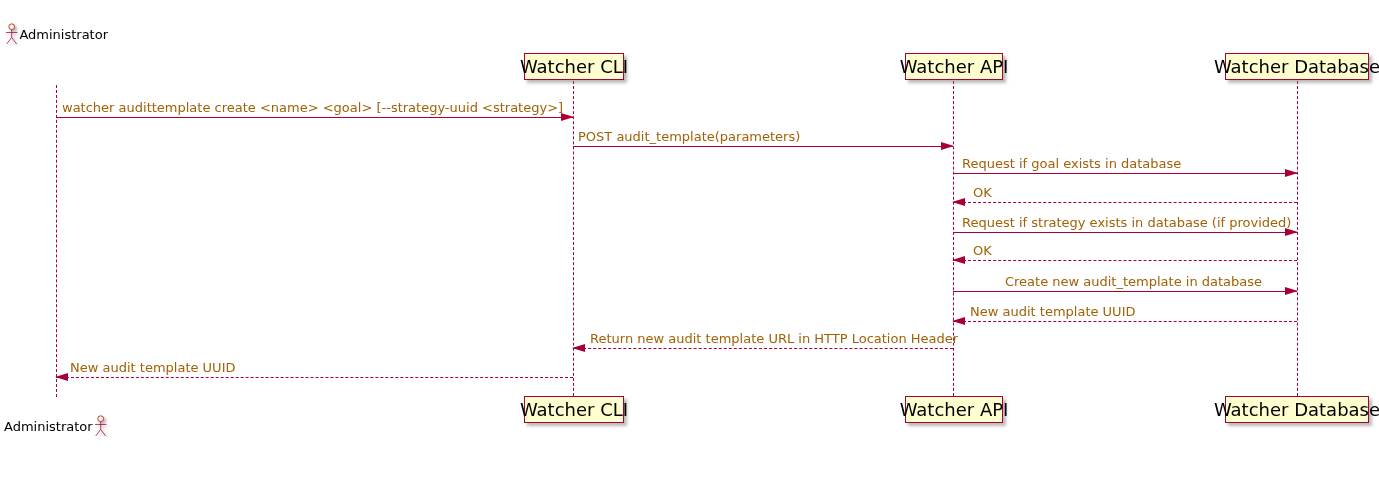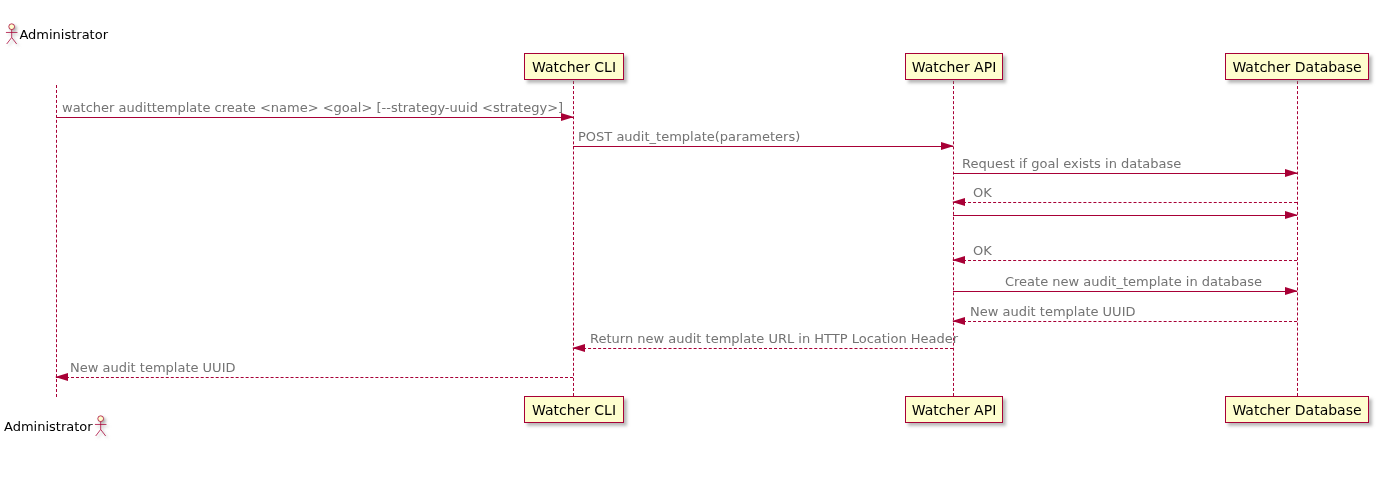--- a/index.html
+++ b/index.html
@@ -8,29 +8,29 @@
     font-family:"DejaVu Sans","Liberation Sans",sans-serif; color:#111;
     overflow:hidden;
   }
   
   .lifeline { position:absolute; width:0; border-left:1px dashed #A80036; }
   
   .pbox {
     position:absolute; height:27px; background:#FEFECE; border:1.6px solid #A80036;
     box-shadow:3px 3px 3px rgba(130,130,130,0.55);
     display:flex; align-items:center; justify-content:center;
-    font-size:14px; color:#000; white-space:nowrap; box-sizing:border-box;
+    font-size:18px; color:#000; white-space:nowrap; box-sizing:border-box;
   }
   
   .actor { position:absolute; width:104px; display:flex; flex-direction:row; align-items:center; }
   .actor svg { filter:drop-shadow(2.5px 2.5px 1.5px rgba(120,120,120,0.6)); }
   .actor-label { font-size:13px; color:#000; white-space:nowrap; line-height:15px; }
   
   .message { position:absolute; }
-  .msg-label { height:16px; line-height:16px; font-size:13px; color:#737373; white-space:nowrap; margin-bottom:1px; }
+  .msg-label { height:16px; line-height:16px; font-size:13px; color:#a16207; white-space:nowrap; margin-bottom:1px; }
   .msg-line { position:relative; height:0; border-top:1px solid #A80036; }
   .message.dashed .msg-line { border-top-style:dashed; }
   .arr { position:absolute; top:-5px; width:0; height:0; border-top:4.5px solid transparent; border-bottom:4.5px solid transparent; }
   .arr-right { right:-1px; border-left:13px solid #A80036; }
   .arr-left  { left:-1px;  border-right:13px solid #A80036; }
 </style>
 </head>
 <body>
 
 <div class="diagram">
@@ -83,20 +83,21 @@
   </div>
 
   <div class="message dashed" style="left:953px; top:185px; width:344px;">
     <div class="msg-label" style="padding-left:20px;">OK</div>
     <div class="msg-line">
         <span class="arr arr-left"></span>
       </div>
   </div>
 
   <div class="message solid" style="left:953px; top:215px; width:344px;">
+    <div class="msg-label" style="padding-left:9px;">Request if strategy exists in database (if provided)</div>
     <div class="msg-line">
         <span class="arr arr-right"></span>
       </div>
   </div>
 
   <div class="message dashed" style="left:953px; top:243px; width:344px;">
     <div class="msg-label" style="padding-left:20px;">OK</div>
     <div class="msg-line">
         <span class="arr arr-left"></span>
       </div>

